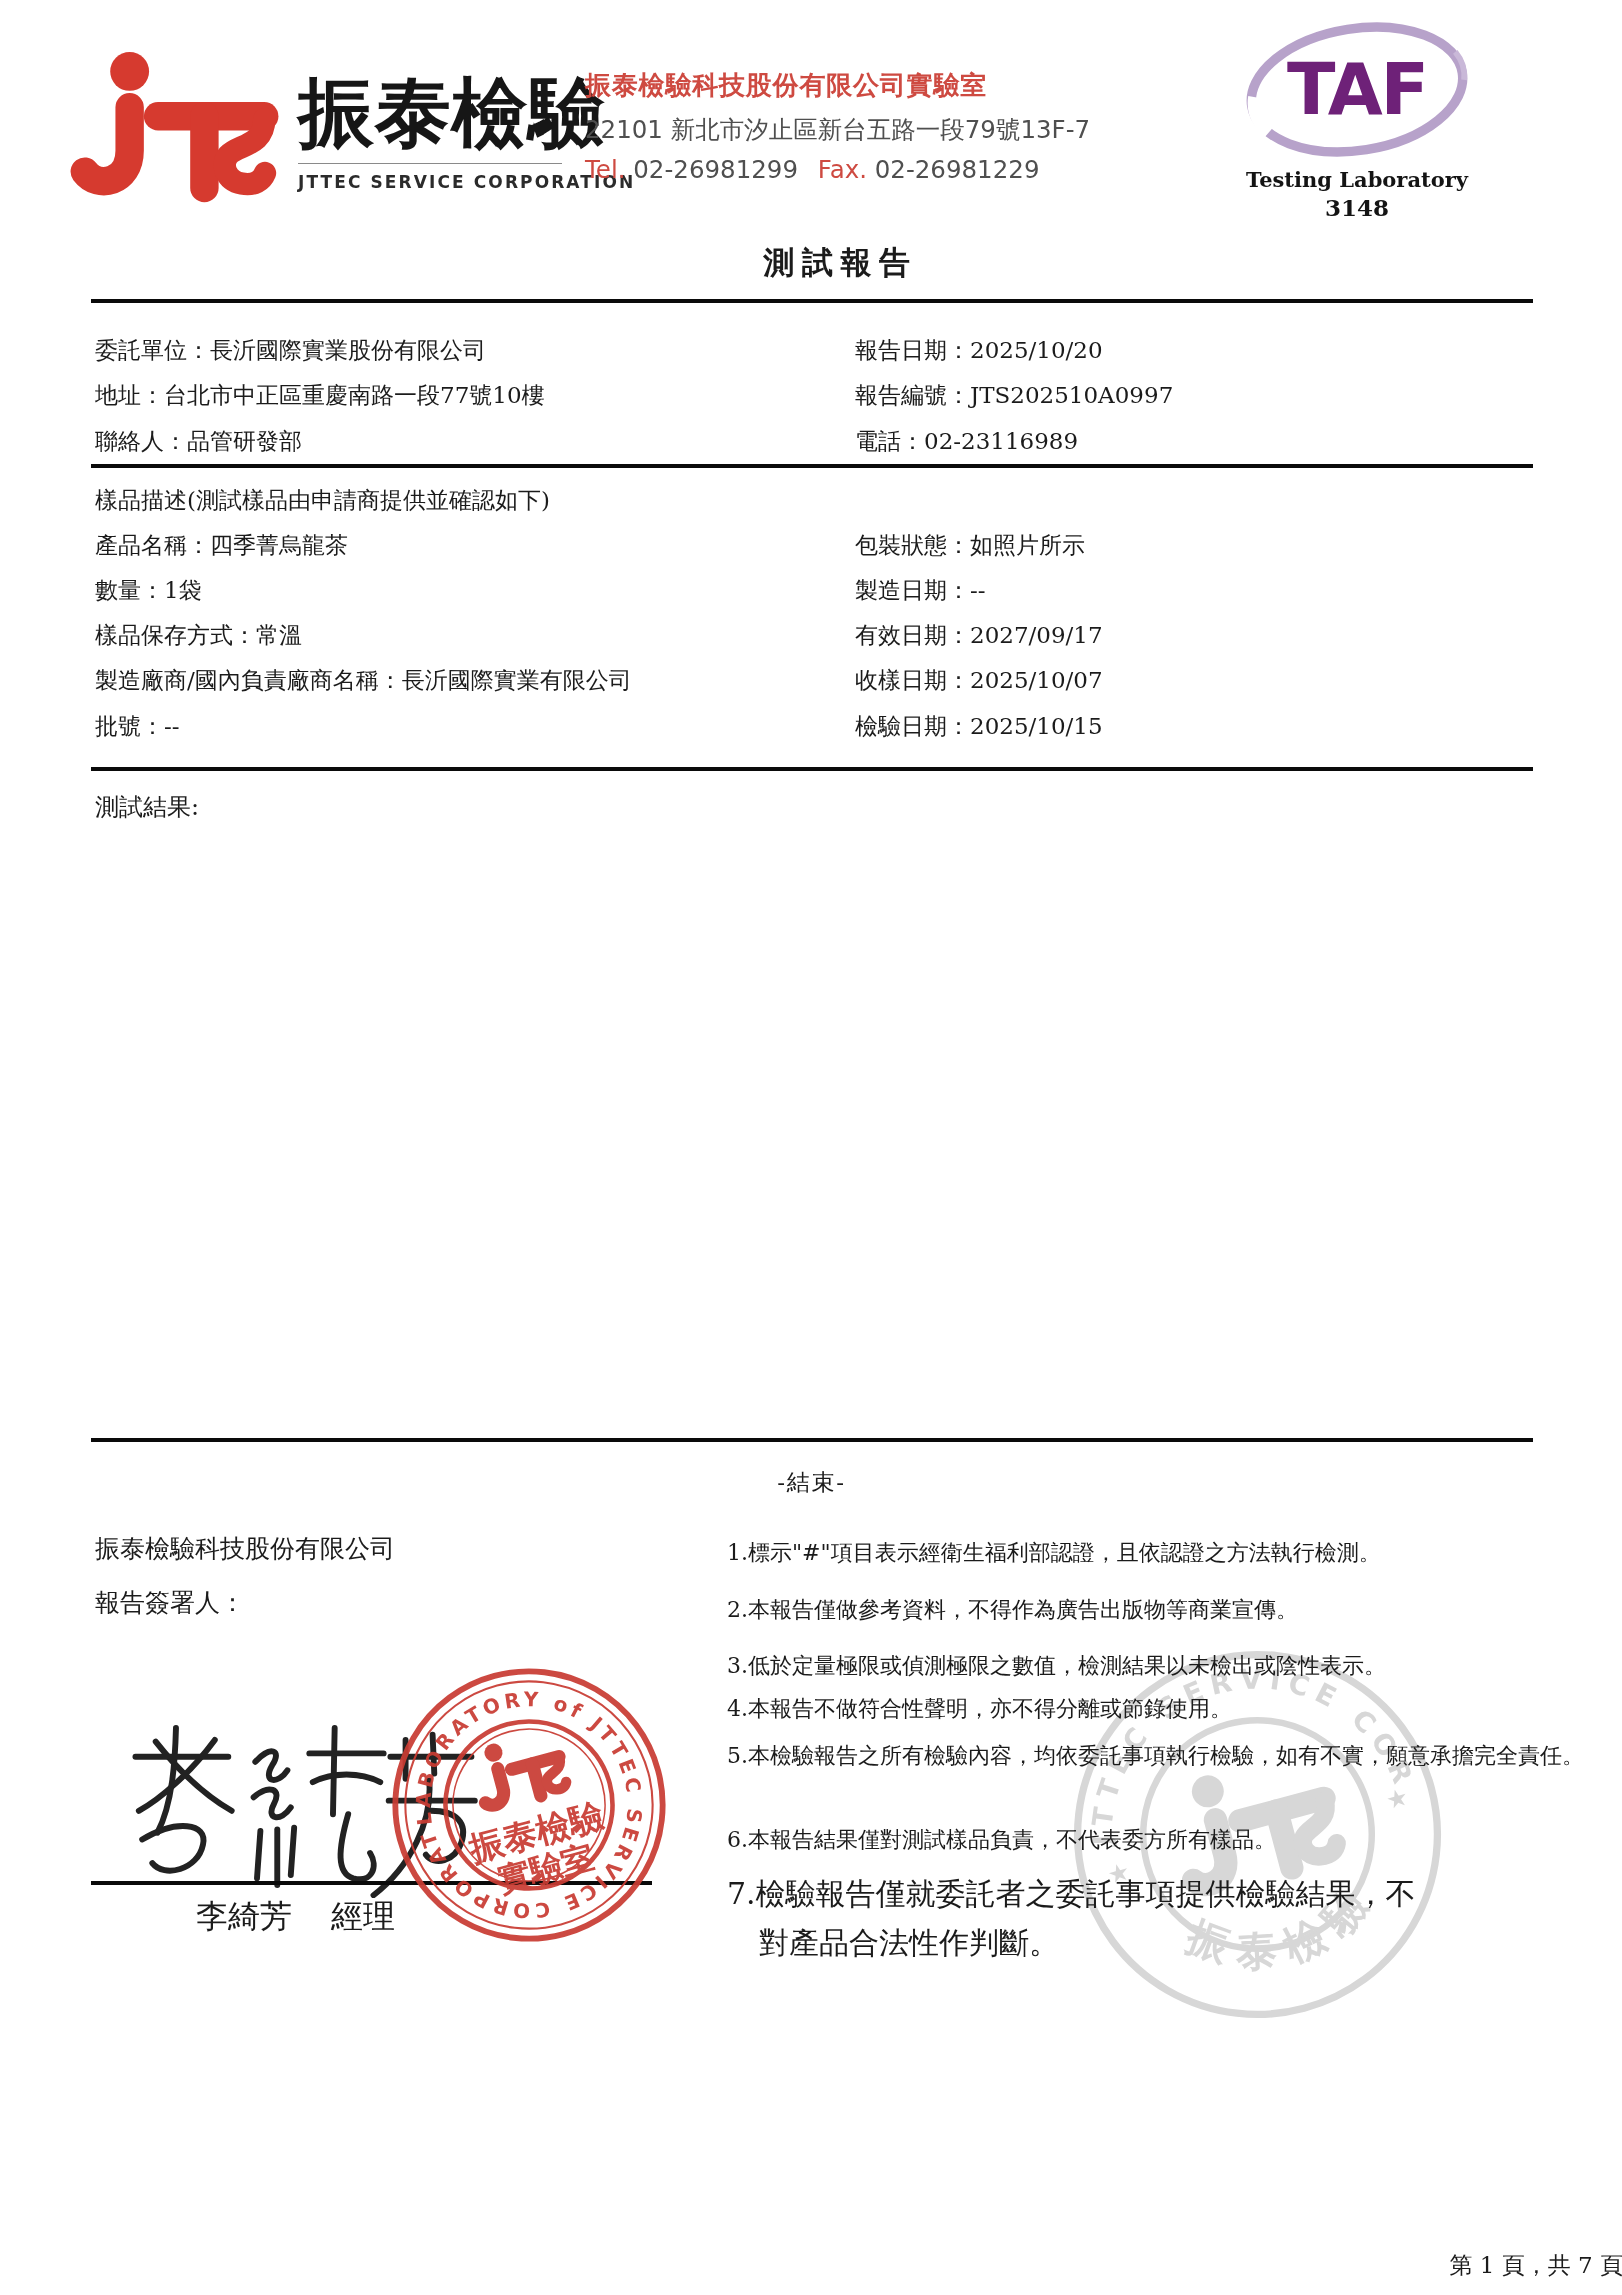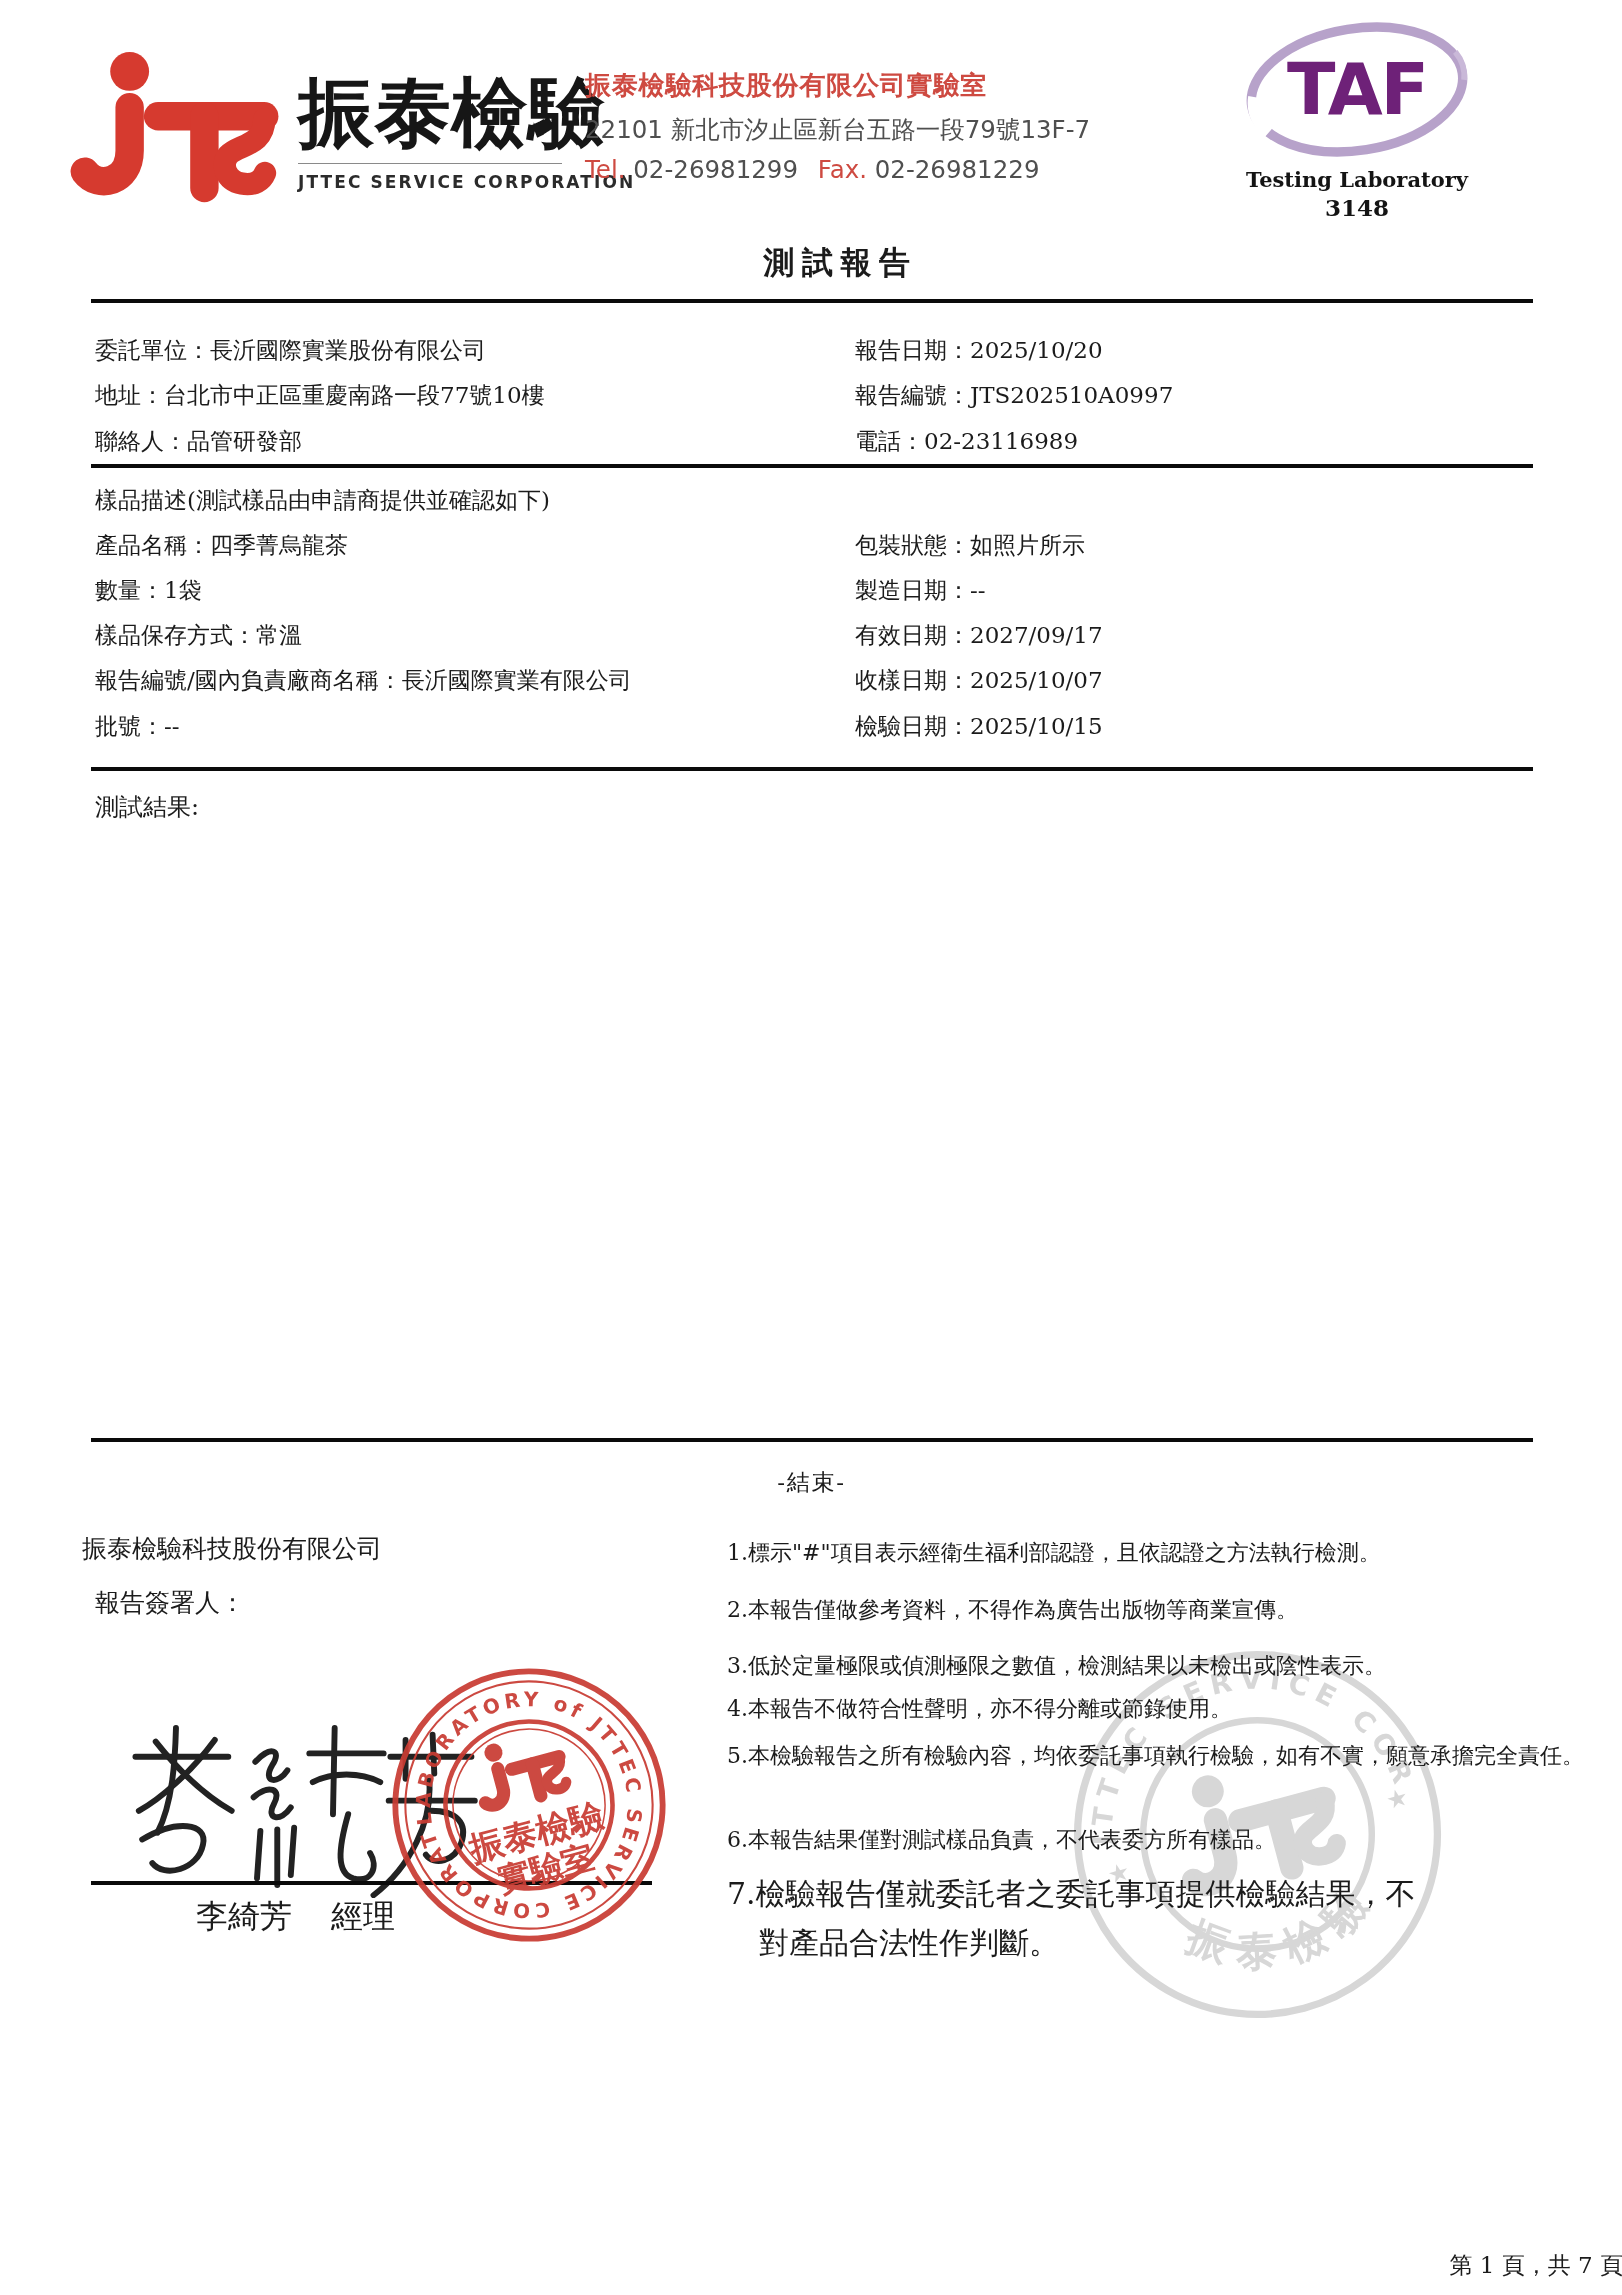--- a/index.html
+++ b/index.html
@@ -29,21 +29,21 @@
   
   .rule{position:absolute;left:91px;width:1442px;height:4.2px;background:#0a0a0a;}
   
   .doc-title{position:absolute;left:16px;top:242px;width:1623px;text-align:center;
     font-size:31px;font-weight:600;letter-spacing:7.6px;padding-left:13px;}
   .row{position:absolute;font-size:23px;white-space:nowrap;}
   .center-line{position:absolute;left:0;width:1623px;text-align:center;white-space:nowrap;}
   .results-label{position:absolute;left:95px;top:791px;font-size:24px;}
   .results-note{top:1111px;font-size:24.5px;letter-spacing:9.3px;}
   .end-marker{top:1467px;font-size:23px;letter-spacing:1.7px;}
-  .signoff-company{position:absolute;left:82px;top:1532px;font-size:25px;}
+  .signoff-company{position:absolute;left:95px;top:1532px;font-size:25px;}
   .signer-label{position:absolute;left:95px;top:1586px;font-size:25px;}
   .note{position:absolute;left:727px;width:854px;font-size:22px;line-height:1.62;
     padding-left:23px;text-indent:-23px;z-index:2;}
   .note-large{font-size:30px;width:676px;line-height:1.62;padding-left:32px;text-indent:-32px;}
   .sig-svg{position:absolute;left:127px;top:1716px;width:363px;height:182px;z-index:2;}
   .sig-line{position:absolute;left:91px;top:1881px;width:561px;height:4.2px;background:#0a0a0a;z-index:2;}
   .sig-name-row{position:absolute;left:196px;top:1895px;font-size:32px;z-index:2;white-space:nowrap;}
   .sig-name-row .gap{display:inline-block;width:39px;}
   .stamp{position:absolute;left:387px;top:1663px;width:284px;height:284px;z-index:3;
     transform:rotate(-15deg);opacity:.93;}
@@ -112,21 +112,21 @@
   <div class="row" style="left:95px;top:380px;">地址：台北市中正區重慶南路一段77號10樓</div>
   <div class="row" style="left:95px;top:426px;">聯絡人：品管研發部</div>
   <div class="row" style="left:855px;top:335px;">報告日期：2025/10/20</div>
   <div class="row" style="left:855px;top:380px;">報告編號：JTS202510A0997</div>
   <div class="row" style="left:855px;top:426px;">電話：02-23116989</div>
 
   <div class="row" style="left:95px;top:485px;">樣品描述(測試樣品由申請商提供並確認如下)</div>
   <div class="row" style="left:95px;top:530px;">產品名稱：四季菁烏龍茶</div>
   <div class="row" style="left:95px;top:575px;">數量：1袋</div>
   <div class="row" style="left:95px;top:620px;">樣品保存方式：常溫</div>
-  <div class="row" style="left:95px;top:665px;">報告編號/國內負責廠商名稱：長沂國際實業有限公司</div>
+  <div class="row" style="left:95px;top:665px;">製造廠商/國內負責廠商名稱：長沂國際實業有限公司</div>
   <div class="row" style="left:95px;top:711px;">批號：--</div>
   <div class="row" style="left:855px;top:530px;">包裝狀態：如照片所示</div>
   <div class="row" style="left:855px;top:575px;">製造日期：--</div>
   <div class="row" style="left:855px;top:620px;text-align:right;">有效日期：2027/09/17</div>
   <div class="row" style="left:855px;top:665px;">收樣日期：2025/10/07</div>
   <div class="row" style="left:855px;top:711px;">檢驗日期：2025/10/15</div>
 
   <div class="results-label">測試結果:</div>
   <div class="center-line end-marker">-結束-</div>
 

